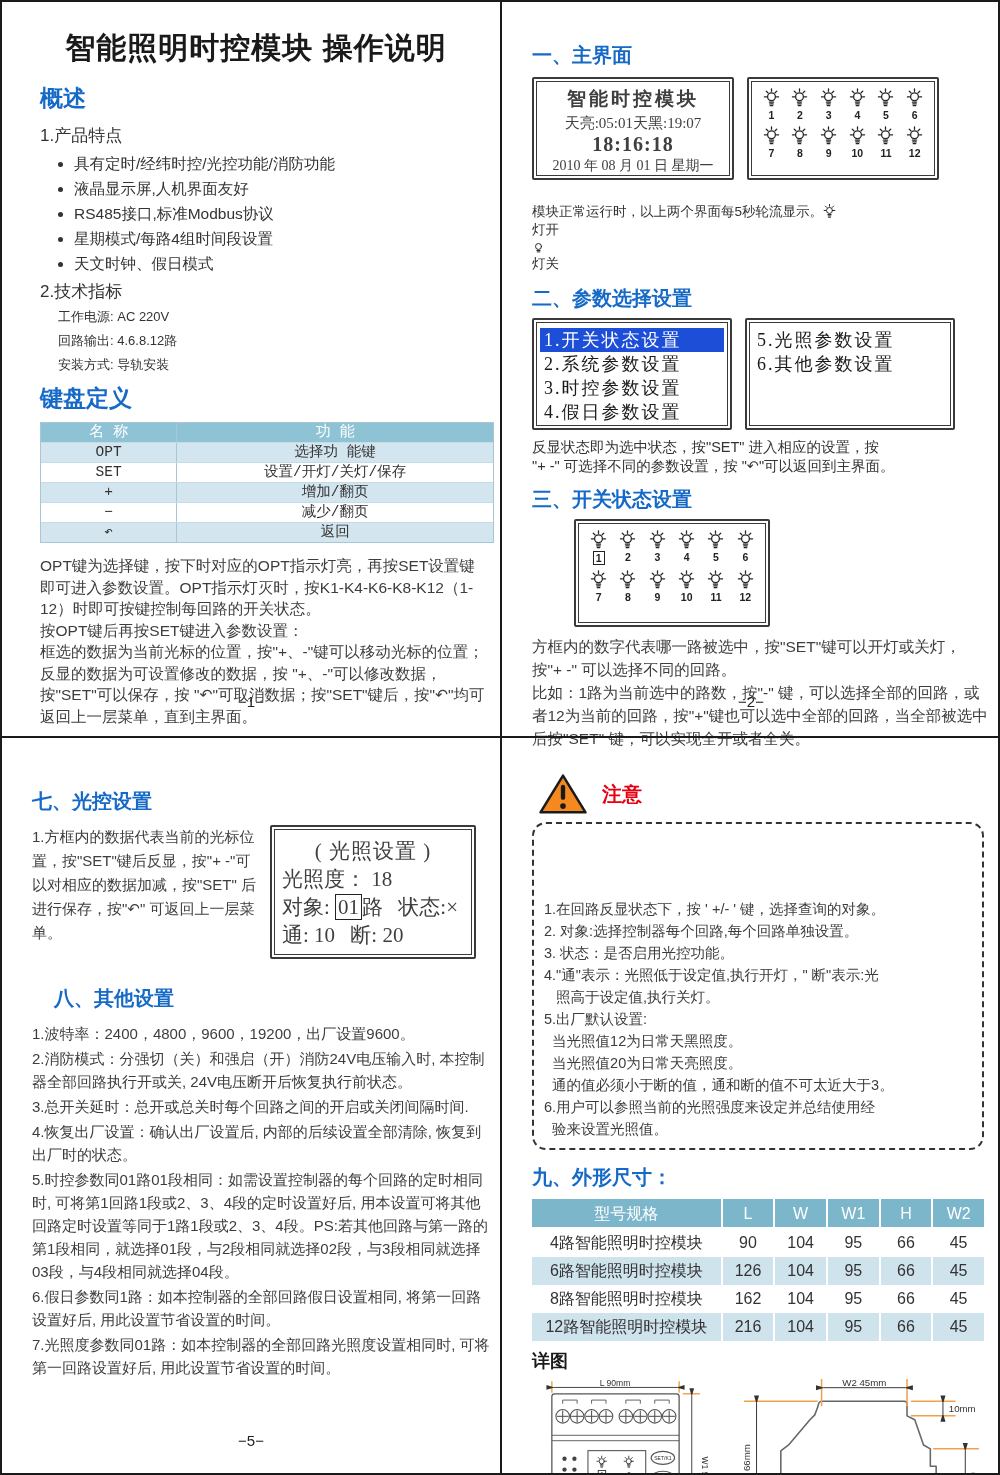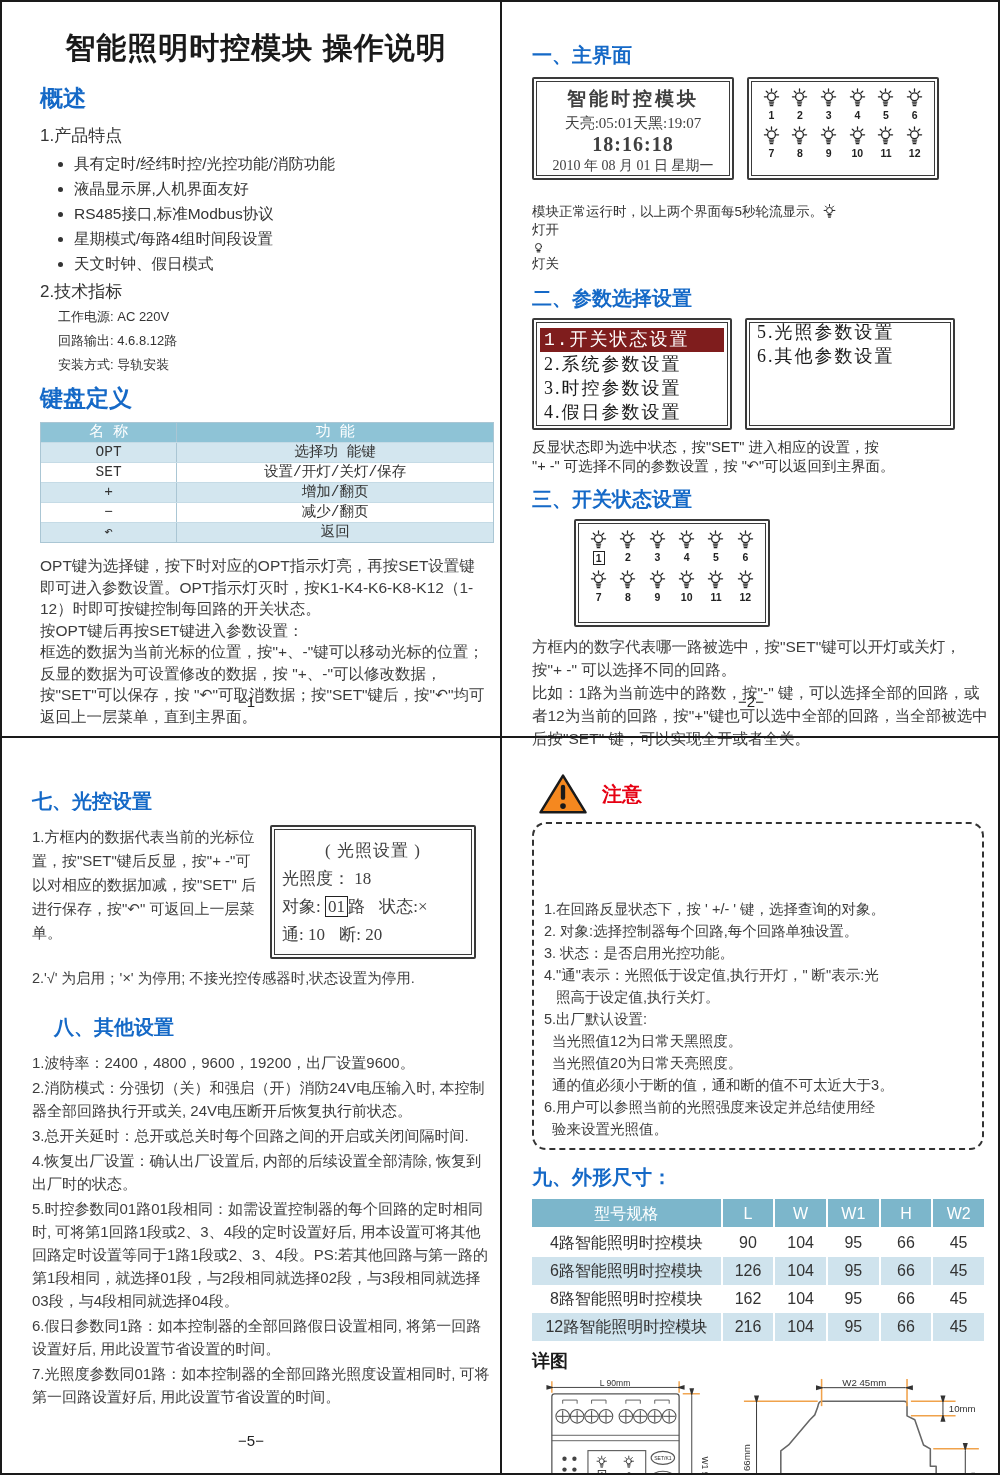--- a/index.html
+++ b/index.html
@@ -44,29 +44,29 @@
   .lcdb{width:192px;height:103px;}
   .bulb-grid{display:grid;grid-template-columns:repeat(6,1fr);padding:8px 8px 2px 8px;row-gap:4px;}
   .bulb-cell{display:flex;flex-direction:column;align-items:center;}
   .bulb-svg{width:17px;height:21px;display:block;}
   .bulb-svg-sm{width:13px;height:16px;display:inline-block;vertical-align:-3px;}
   .bulb-num{font-size:10.5px;font-weight:bold;color:#222;line-height:12px;margin-top:1px;}
   .bulb-num.boxed{border:1.5px solid #222;padding:0 2px;}
   .screens{display:flex;gap:13px;margin-top:8px;}
   .cap{font-size:13.5px;color:#333;margin-top:8px;white-space:pre-line;}
   .lcdm1{width:200px;height:112px;padding:8px 6px;}
-  .lcdm2{width:210px;height:112px;padding:0 6px;}
+  .lcdm2{width:210px;height:112px;padding:8px 6px;}
   .menu-item{font-size:18px;line-height:24px;padding:0 4px;color:#1a1a1a;letter-spacing:2px;}
-  .menu-item.hl{background:#7f1d1d;color:#fff;font-family:Liberation Mono, monospace;}
+  .menu-item.hl{background:#1d4ed8;color:#fff;}
   .lcd5{width:196px;height:108px;margin:6px 0 0 42px;}
   .p2body{margin-top:8px;font-size:15.5px;line-height:23px;color:#3d3d3d;white-space:pre-line;}
   
   .lc-row{display:flex;gap:10px;margin-top:10px;}
   .lc-text{width:228px;font-size:15px;line-height:24px;color:#3d3d3d;}
-  .lcd7{width:206px;height:134px;padding:10px 10px;font-size:17px;line-height:28px;}
+  .lcd7{width:206px;height:134px;padding:10px 10px;font-size:21px;line-height:28px;}
   .lcd7 .t{text-align:center;letter-spacing:1px;}
   .boxedv{border:1.5px solid #222;padding:0 2px;}
   .lc-note{font-size:14.5px;color:#3d3d3d;margin-top:10px;}
   .sec8{margin:26px 0 0 22px;}
   .p5items{margin-top:10px;font-size:15px;line-height:23px;color:#3d3d3d;}
   .p5items p{margin:0 0 2px 0;}
   
   .warnrow{display:flex;align-items:center;gap:14px;margin-left:6px;}
   .warn-label{color:#e60012;font-size:20px;font-weight:bold;}
   .notice{border:2px dashed #333;border-radius:14px;margin-top:6px;padding:8px 10px;
@@ -414,21 +414,20 @@
           <span style="margin-left:10px;">状态:</span><span>×</span>
         </div>
         <div>
           <span>通:</span>
           <span>10</span>
           <span style="margin-left:10px;">断:</span>
           <span>20</span>
         </div>
       </div>
     </div>
-    <div class="lc-note">2.'√' 为启用；'×' 为停用; 不接光控传感器时,状态设置为停用.</div>
 
     <div class="bh bh2 sec8">八、其他设置</div>
     <div class="p5items">
 
     <p>1.波特率：2400，4800，9600，19200，出厂设置9600。</p>
         <p>2.消防模式：分强切（关）和强启（开）消防24V电压输入时, 本控制器全部回路执行开或关, 24V电压断开后恢复执行前状态。</p>
         <p>3.总开关延时：总开或总关时每个回路之间的开启或关闭间隔时间.</p>
         <p>4.恢复出厂设置：确认出厂设置后, 内部的后续设置全部清除, 恢复到出厂时的状态。</p>
         <p>5.时控参数同01路01段相同：如需设置控制器的每个回路的定时相同时, 可将第1回路1段或2、3、4段的定时设置好后, 用本设置可将其他回路定时设置等同于1路1段或2、3、4段。PS:若其他回路与第一路的第1段相同，就选择01段，与2段相同就选择02段，与3段相同就选择03段，与4段相同就选择04段。</p>
         <p>6.假日参数同1路：如本控制器的全部回路假日设置相同, 将第一回路设置好后, 用此设置节省设置的时间。</p>

